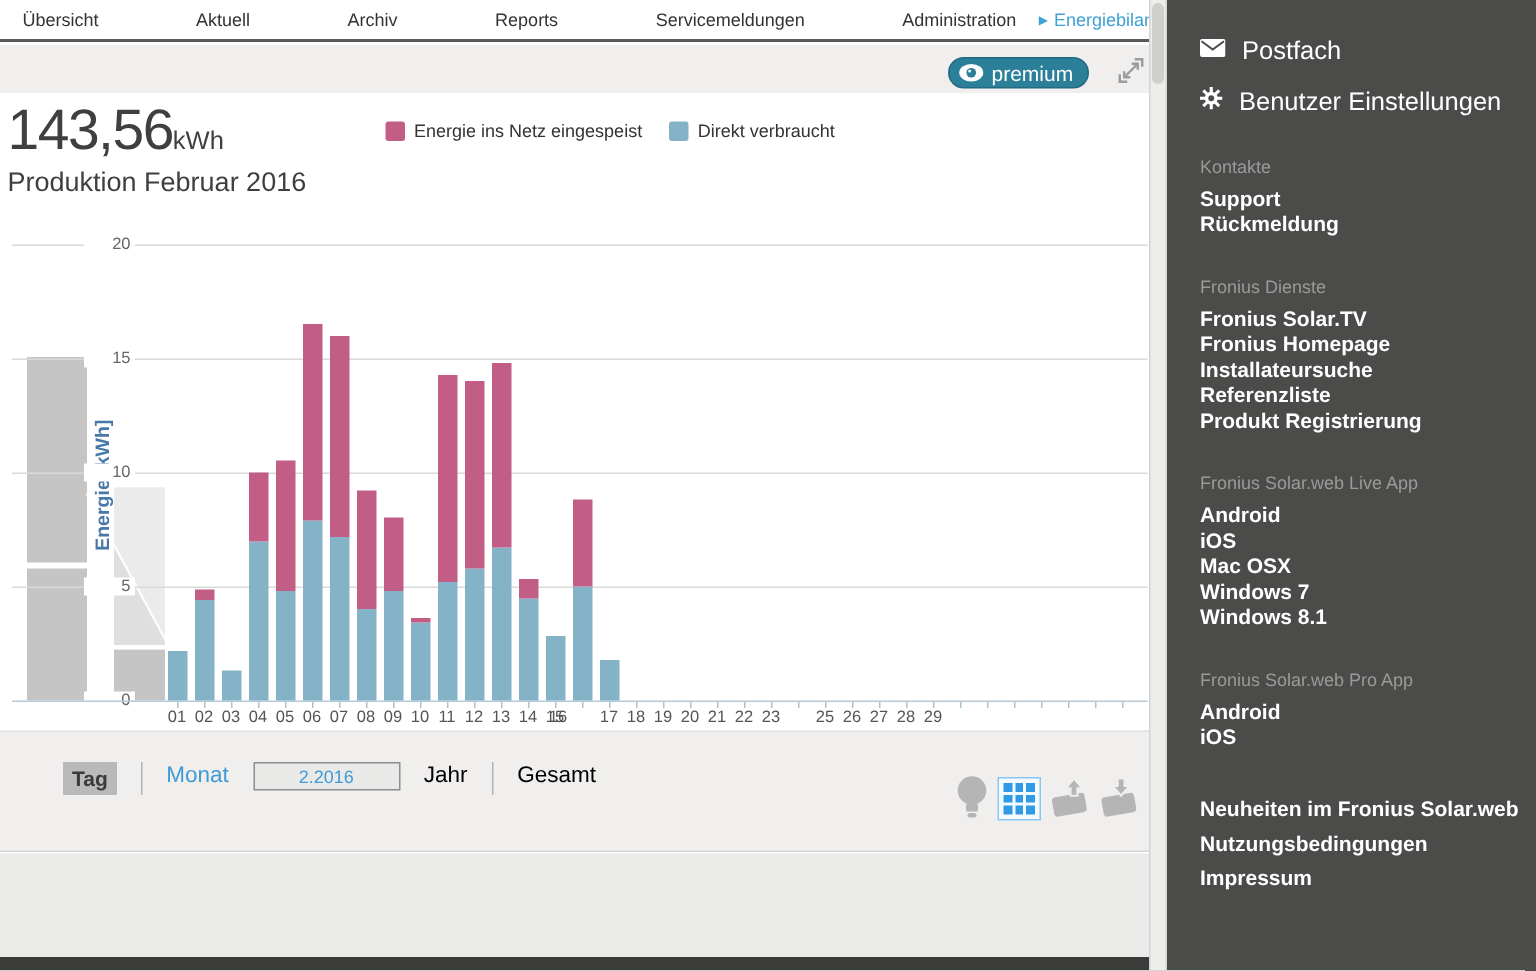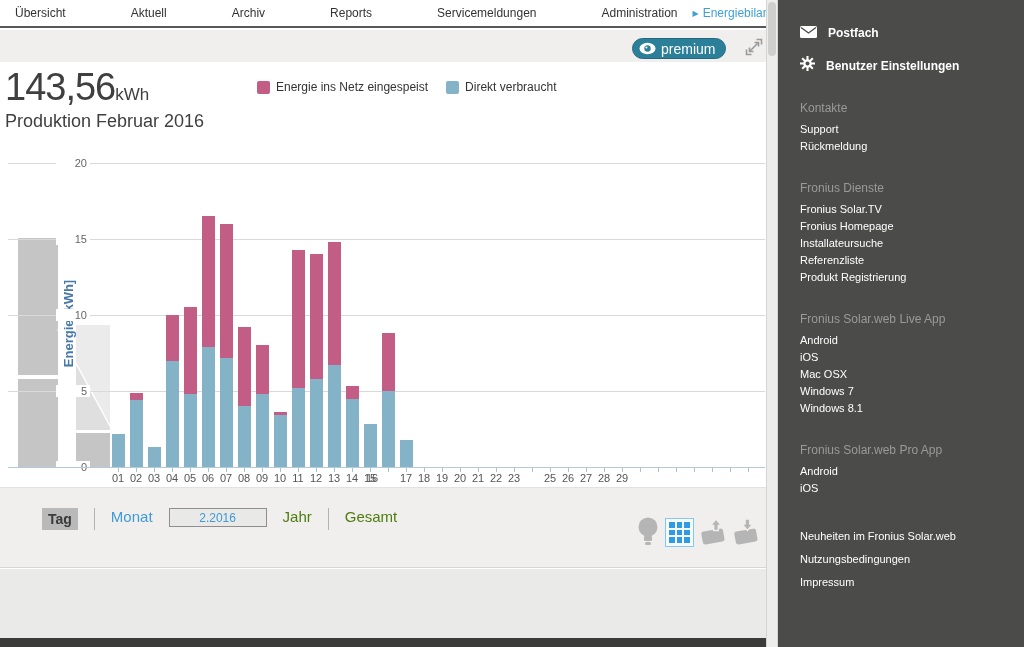--- a/index.html
+++ b/index.html
@@ -49,21 +49,21 @@
   .decorB-light { position:absolute; left:76px; top:175px; width:34px; height:108px; background:rgba(255,255,255,0.45); border-bottom:3px solid #fff;}
   .decor-tri { position:absolute; left:56px; top:98px; }
 
   
   .band-bottom { position:absolute; left:0; top:487px; width:766px; height:81px;
                  background:#f0efee; border-top:1px solid #e2e2e1; border-bottom:1px solid #d6d6d5; }
   .controls { position:absolute; left:42px; top:20px; display:flex; align-items:flex-start; gap:16px; }
   .chip { background:#b9b9b9; color:#3a3a3a; font-weight:bold; font-size:14px; padding:3px 6px; cursor:pointer; }
   .ctl-link { font-size:15px; cursor:pointer; }
   .ctl-blue { color:#3f9ad6; }
-  .ctl-dark { color:#4d7c0f; }
+  .ctl-dark { color:#000000; }
   .ctl-div { width:1px; height:22px; background:#b3b3b3; }
   .date-input { width:98px; height:19px; border:1px solid #8e8e8e; background:#e9e9e8;
                 color:#3f9ad6; font-size:12px; text-align:center; font-family:"Liberation Sans",sans-serif; }
   .icon-row { position:absolute; right:6px; top:28px; display:flex; align-items:flex-end; gap:5px; }
   .grid-icon { width:29px; height:29px; border:1px solid #86c6f0; background:#f4faff; padding:3px;
                display:grid; grid-template-columns:repeat(3,1fr); gap:2px; cursor:pointer; }
   .grid-icon div { background:#309be4; }
   .icon-btn { cursor:pointer; }
 
   .band-lower { position:absolute; left:0; top:569px; width:766px; height:69px; background:#eaeae9; }
@@ -71,23 +71,23 @@
 
   
   .scroll-strip { position:absolute; left:766px; top:0; width:12px; height:647px; background:#ededec;
                   border-left:1px solid #d4d4d3; border-right:1px solid #d4d4d3; }
   .scroll-thumb { position:absolute; left:1px; top:2px; width:8px; height:54px; background:#cfcfce; border-radius:4px; }
 
   
   .sidebar { position:absolute; left:778px; top:0; width:246px; height:647px; background:#4b4b4a;
              padding:24px 0 0 22px; color:#fff; }
   .sb-top-item { display:flex; align-items:center; gap:11px; margin-bottom:14px; cursor:pointer; }
-  .sb-top-item .lbl { font-size:12px; font-weight:bold; color:#fff; }
+  .sb-top-item .lbl { font-size:17px; font-weight:normal; color:#fff; }
   .sb-heading { font-size:12px; color:#9a9a99; margin:26px 0 6px 0; }
-  .sb-link { font-size:11px; font-weight:normal; color:#fff; line-height:17px; cursor:pointer; }
+  .sb-link { font-size:14px; font-weight:bold; color:#fff; line-height:17px; cursor:pointer; }
   .sb-footer { margin-top:32px; }
   .sb-footer .sb-link { display:block; margin-bottom:8px; line-height:15px; }
 </style>
 </head>
 <body>
 
 <nav class="topnav">
   <div id="nav-items" style="display:flex;gap:47px;">
       <span class="nav-item">Übersicht</span>
       <span class="nav-item">Aktuell</span>

